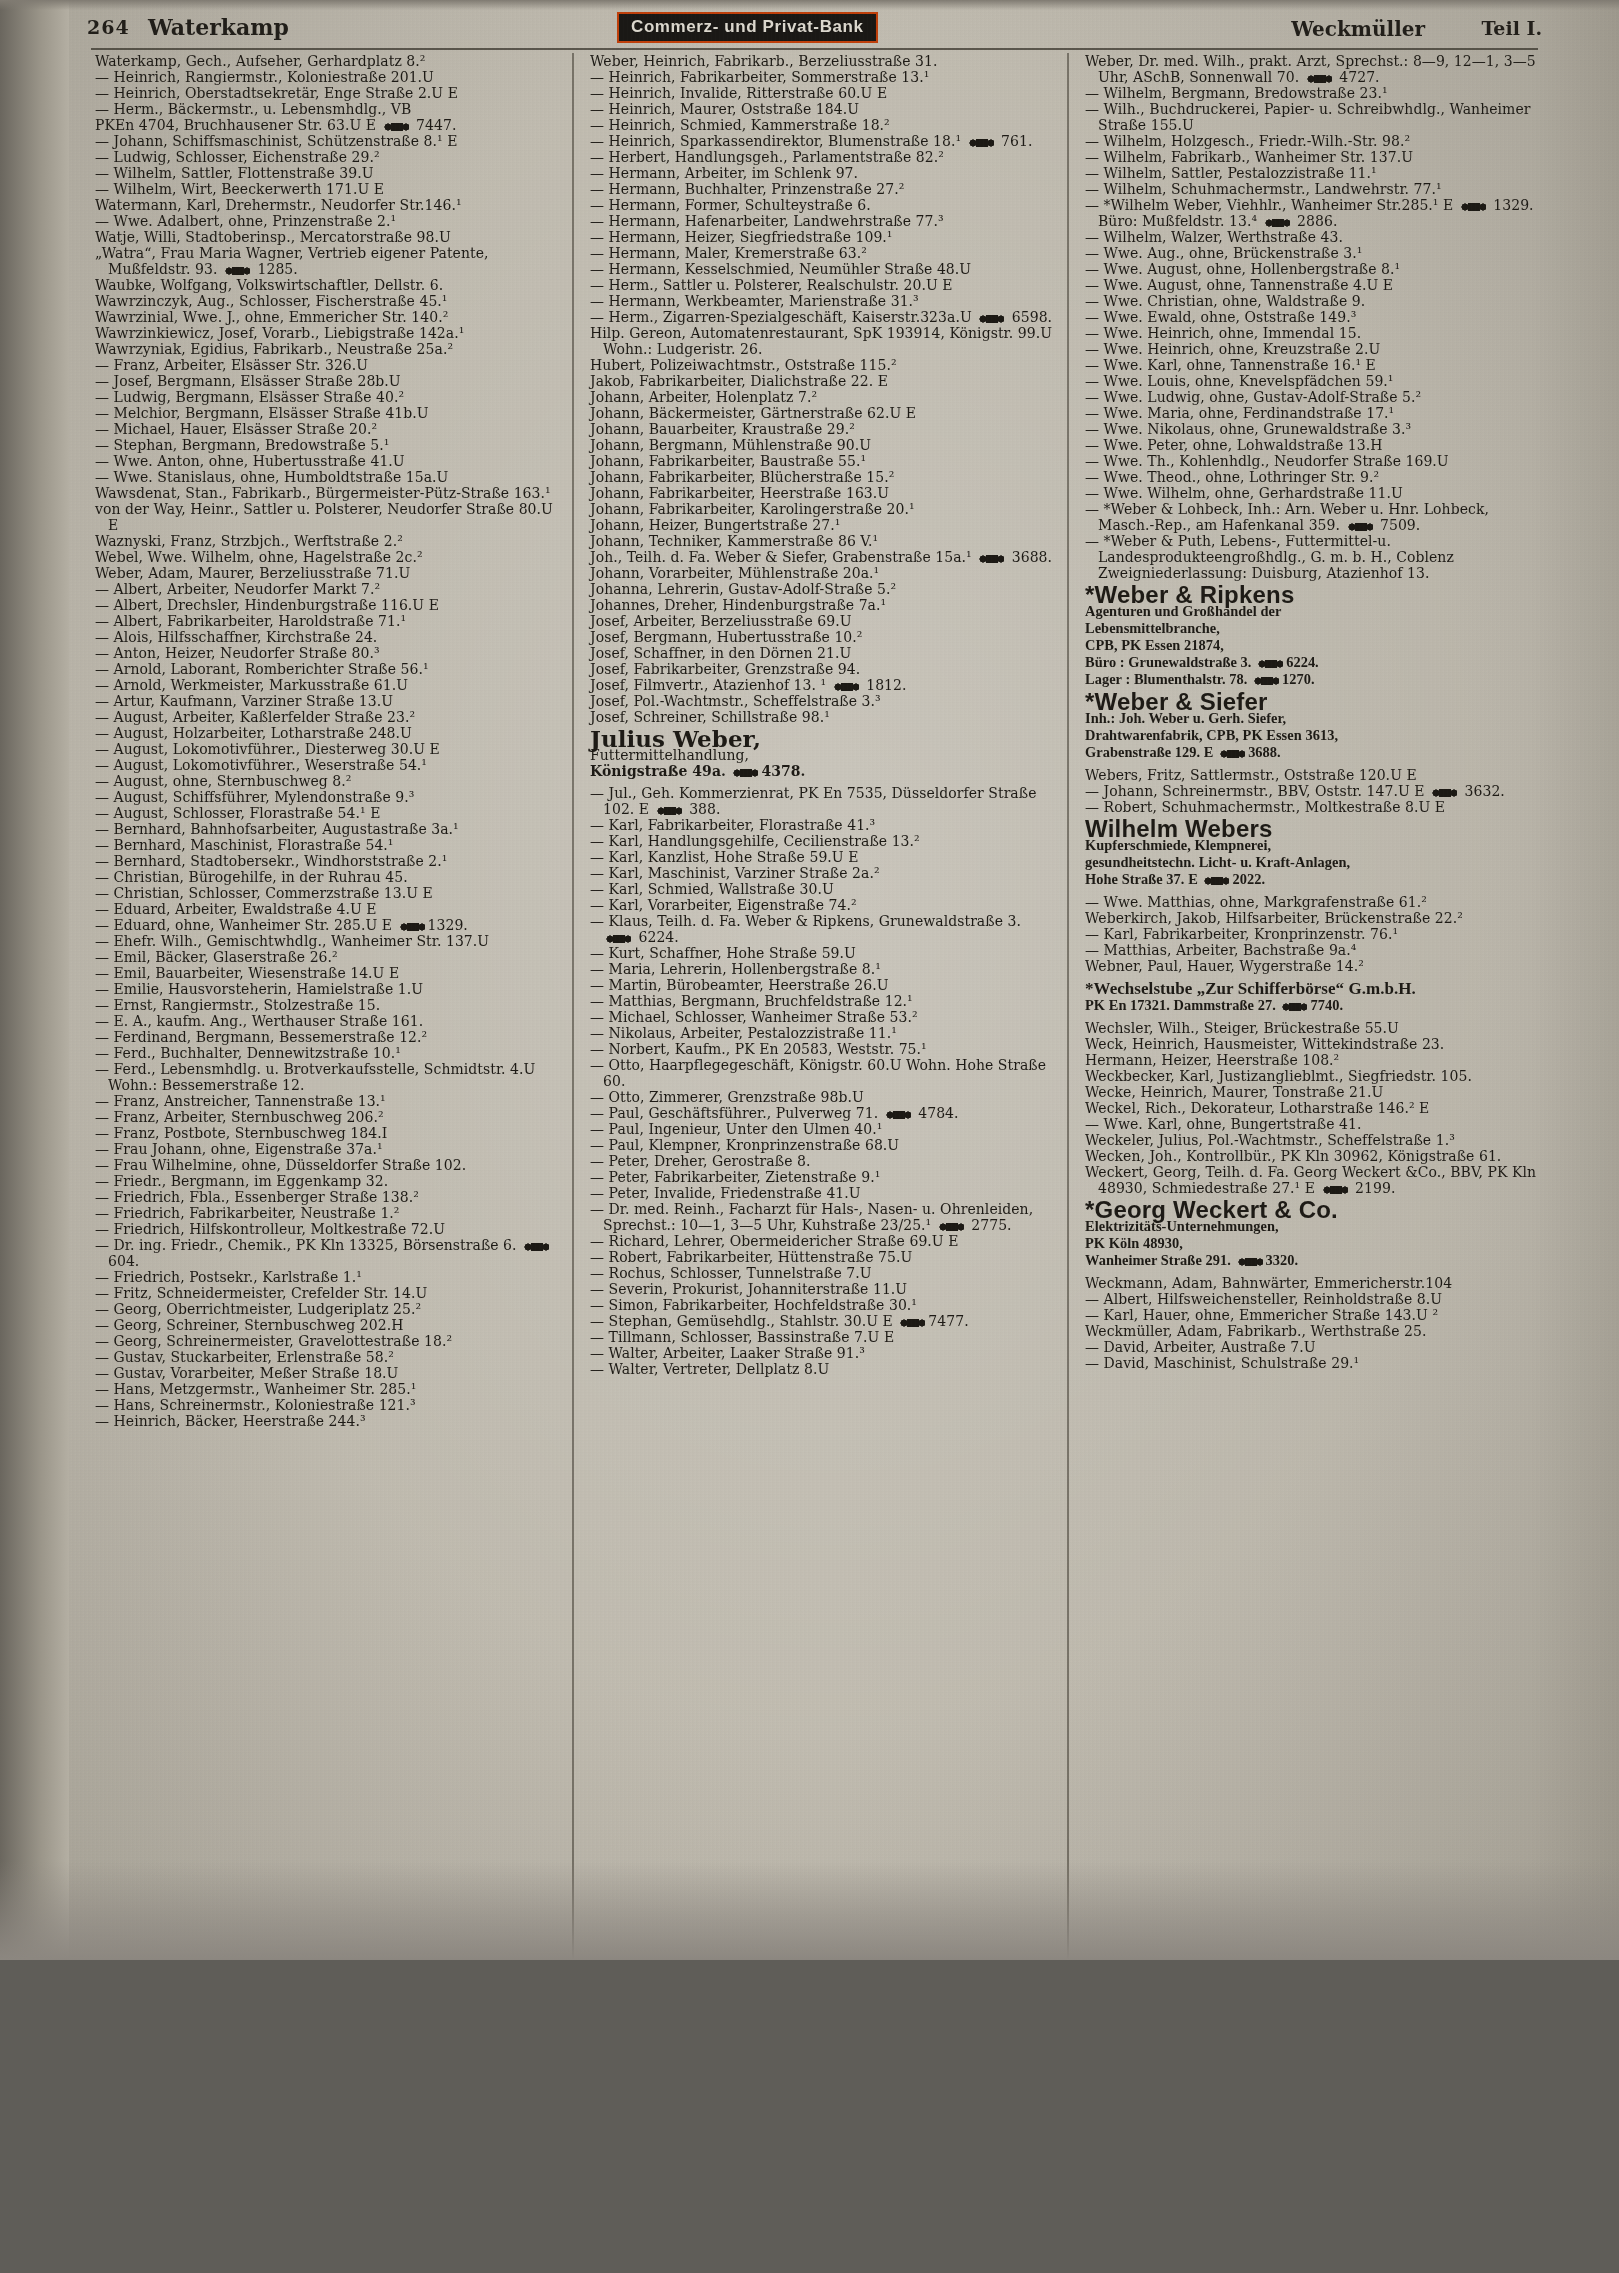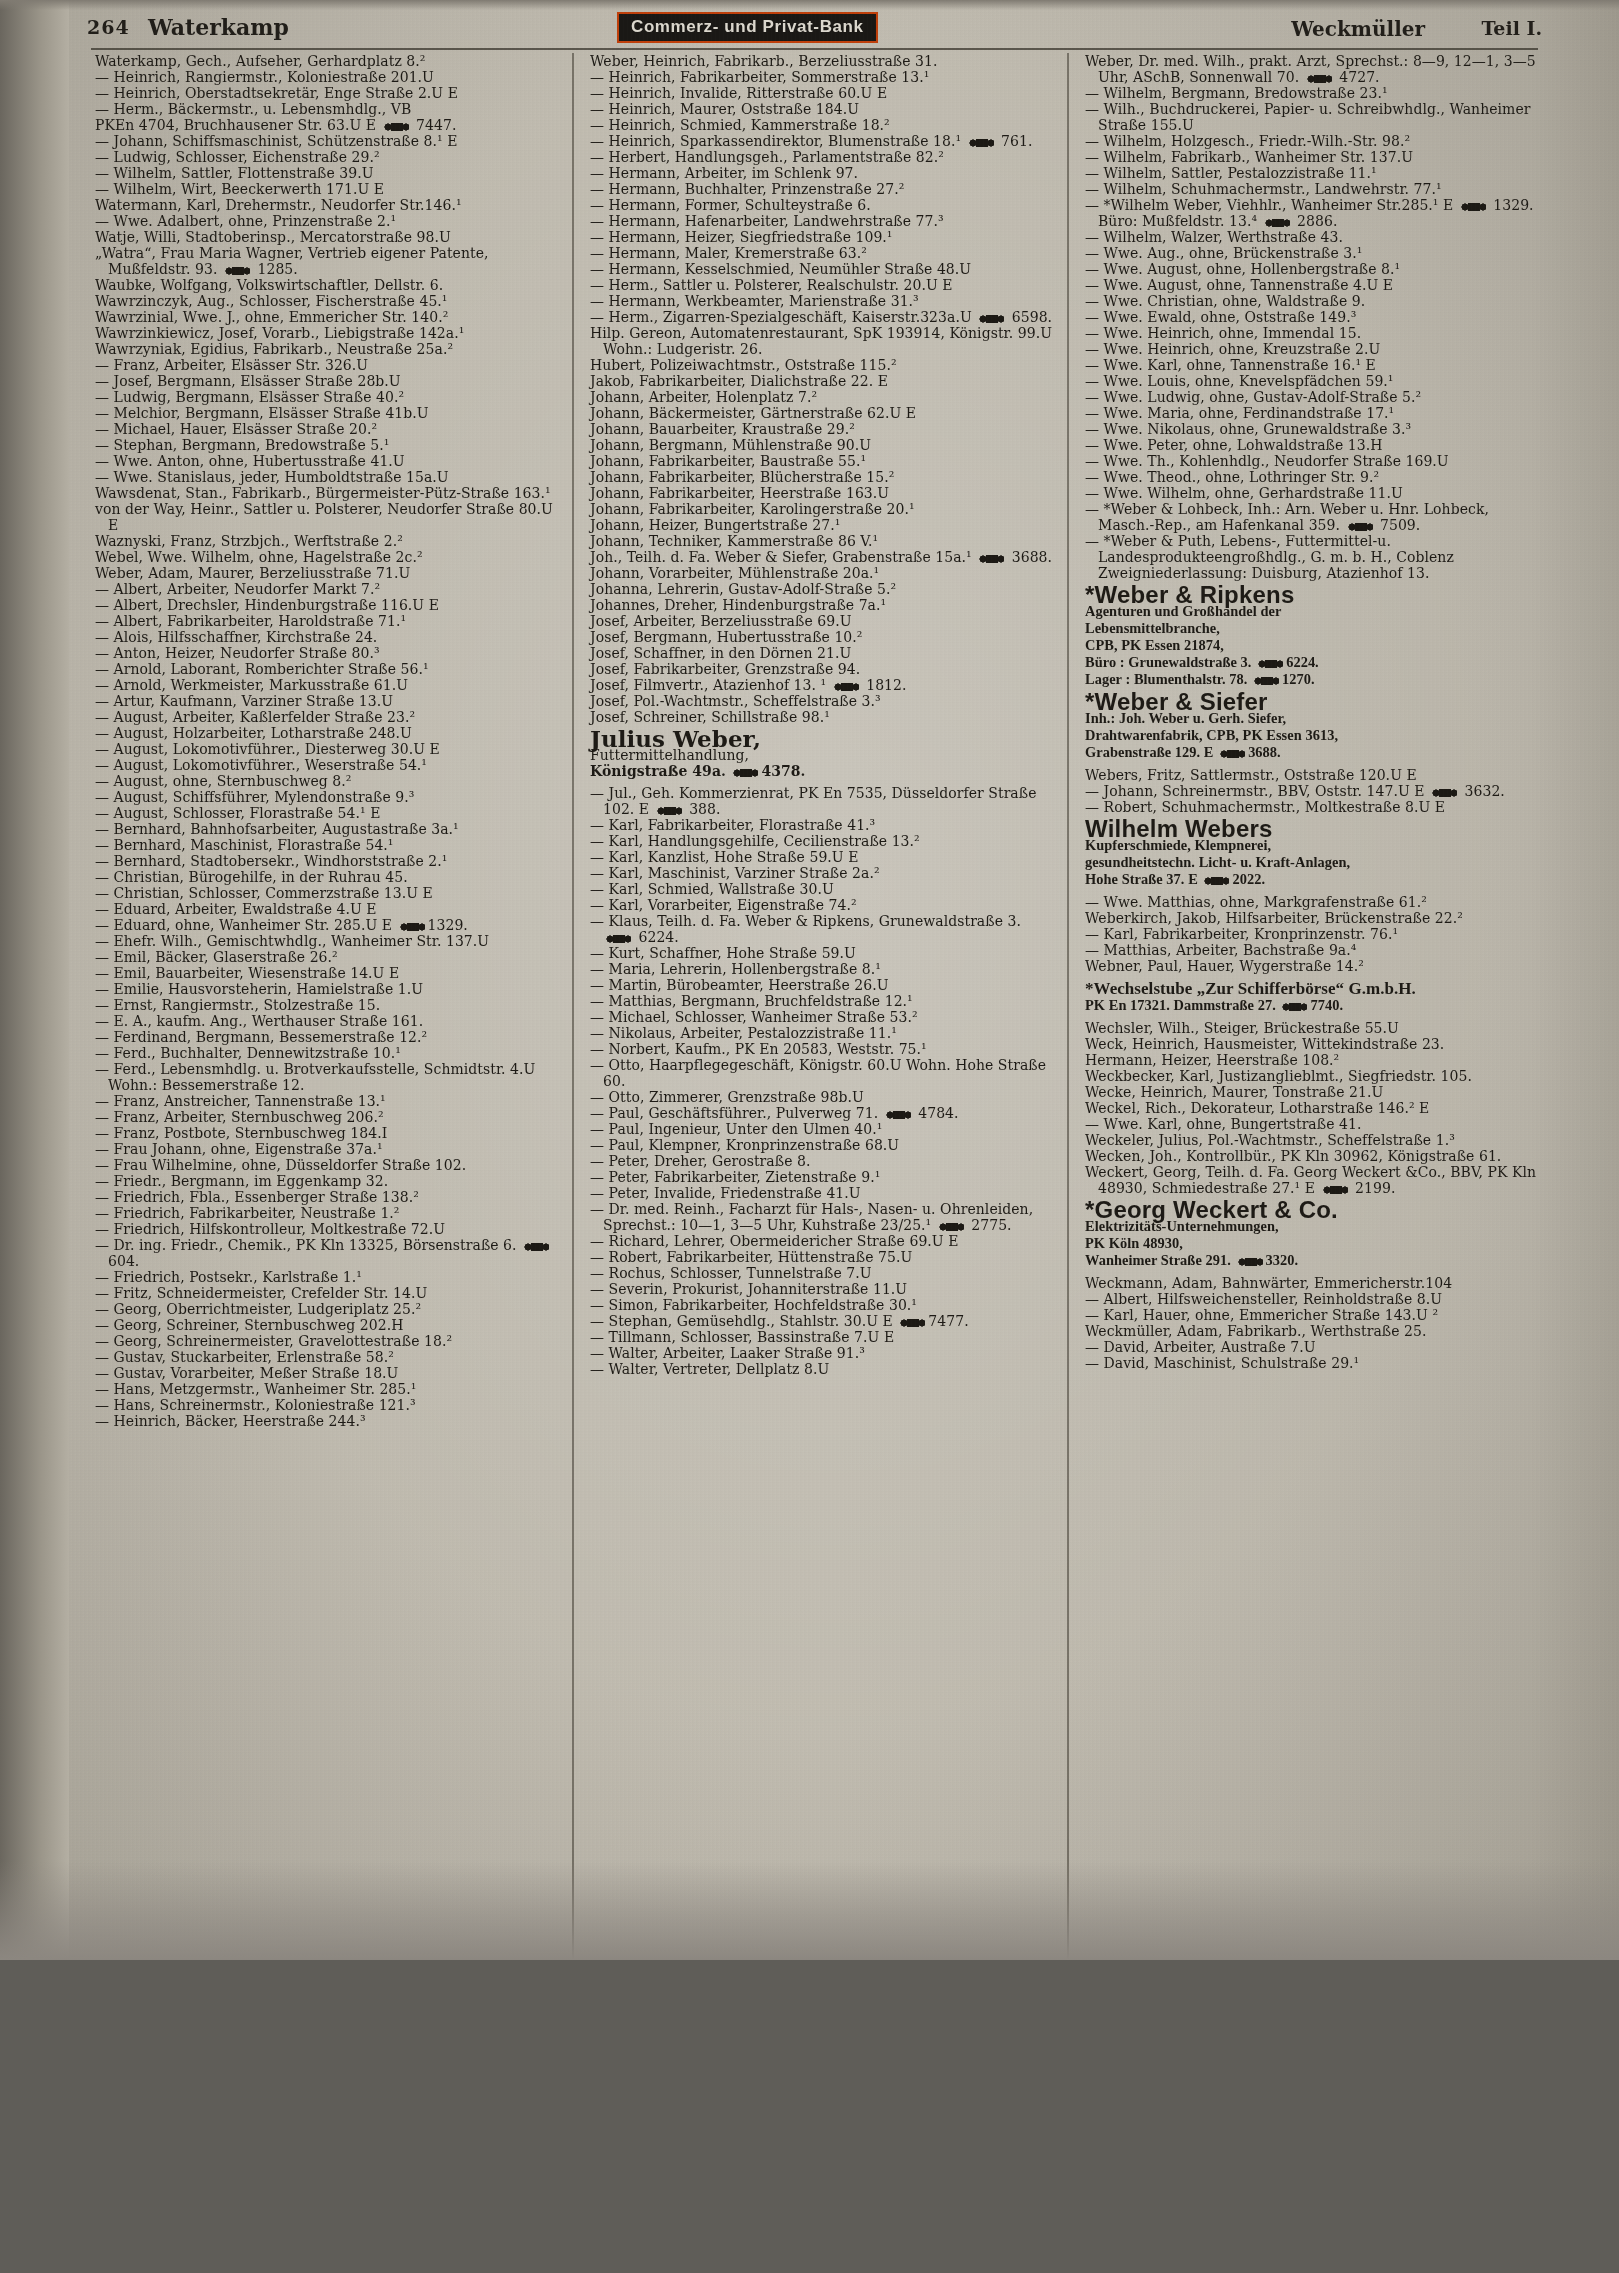--- a/index.html
+++ b/index.html
@@ -159,21 +159,21 @@
       <p class="e">Wawrzinial, Wwe. J., ohne, Emmericher Str. 140.²</p>
       <p class="e">Wawrzinkiewicz, Josef, Vorarb., Liebigstraße 142a.¹</p>
       <p class="e">Wawrzyniak, Egidius, Fabrikarb., Neustraße 25a.²</p>
       <p class="e">— Franz, Arbeiter, Elsässer Str. 326.U</p>
       <p class="e">— Josef, Bergmann, Elsässer Straße 28b.U</p>
       <p class="e">— Ludwig, Bergmann, Elsässer Straße 40.²</p>
       <p class="e">— Melchior, Bergmann, Elsässer Straße 41b.U</p>
       <p class="e">— Michael, Hauer, Elsässer Straße 20.²</p>
       <p class="e">— Stephan, Bergmann, Bredowstraße 5.¹</p>
       <p class="e">— Wwe. Anton, ohne, Hubertusstraße 41.U</p>
-      <p class="e">— Wwe. Stanislaus, jeder, Humboldtstraße 15a.U</p>
+      <p class="e">— Wwe. Stanislaus, ohne, Humboldtstraße 15a.U</p>
       <p class="e">Wawsdenat, Stan., Fabrikarb., Bürgermeister-Pütz-Straße 163.¹</p>
       <p class="e">von der Way, Heinr., Sattler u. Polsterer, Neudorfer Straße 80.U E</p>
       <p class="e">Waznyski, Franz, Strzbjch., Werftstraße 2.²</p>
       <p class="e">Webel, Wwe. Wilhelm, ohne, Hagelstraße 2c.²</p>
       <p class="e">Weber, Adam, Maurer, Berzeliusstraße 71.U</p>
       <p class="e">— Albert, Arbeiter, Neudorfer Markt 7.²</p>
       <p class="e">— Albert, Drechsler, Hindenburgstraße 116.U E</p>
       <p class="e">— Albert, Fabrikarbeiter, Haroldstraße 71.¹</p>
       <p class="e">— Alois, Hilfsschaffner, Kirchstraße 24.</p>
       <p class="e">— Anton, Heizer, Neudorfer Straße 80.³</p>

